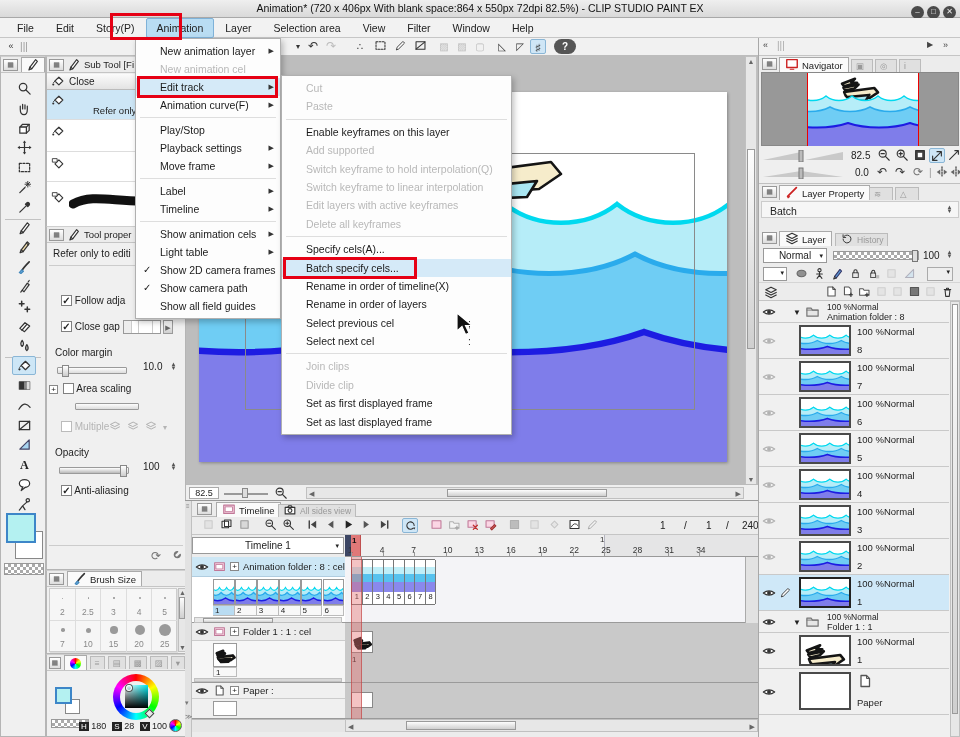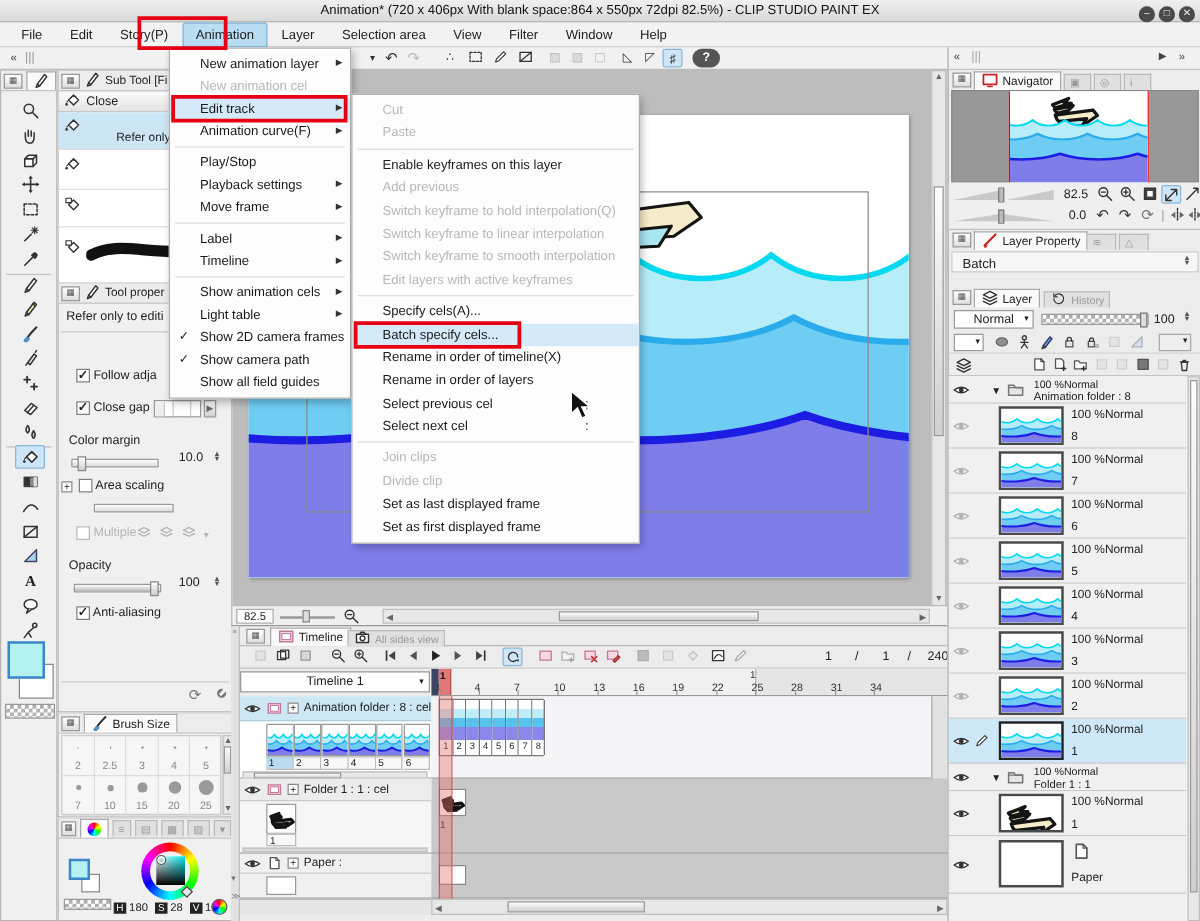--- a/index.html
+++ b/index.html
@@ -535,21 +535,21 @@
     </div>
     <div class="abs" style="left:66px;top:19px;width:46px;height:46px;border-radius:50%;background:conic-gradient(#f00,#ff0,#0f0,#0ff,#00f,#f0f,#f00)">
       <div class="abs" style="left:7px;top:7px;width:32px;height:32px;border-radius:50%;background:#f0f0f0"></div>
       <div class="abs" style="left:12px;top:11px;width:23px;height:23px;background:linear-gradient(to top,#000,rgba(0,0,0,0)),linear-gradient(to right,#fff,#00e8f0)"></div>
       <div class="abs" style="left:13px;top:11px;width:6px;height:6px;border-radius:50%;border:1.5px solid #fff;box-shadow:0 0 0 1px #555"></div>
       <div class="abs" style="left:33px;top:36px;width:7px;height:7px;background:#e8e8e8;border:1px solid #444;transform:rotate(45deg)"></div>
     </div>
     <div class="abs" style="left:18px;top:44px;width:15px;height:15px;background:#fff;border:1px solid #888"></div>
     <div class="abs" style="left:8px;top:32px;width:17px;height:17px;background:#b4f1f1;border:2px solid #3d86c8"></div>
     <div class="abs checker-sm" style="left:4px;top:64px;width:38px;height:9px;border:1px solid #999"></div>
-    <div class="abs" style="left:44px;top:66px;font-size:9px;display:flex;gap:6px;align-items:flex-start">
+    <div class="abs" style="left:32px;top:66px;font-size:9px;display:flex;gap:6px;align-items:flex-start">
       <span><span style="background:#222;color:#fff;padding:0 2px;font-size:8px">H</span> <span>180</span></span>
       <span><span style="background:#222;color:#fff;padding:0 2px;font-size:8px">S</span> <span>28</span></span>
       <span><span style="background:#222;color:#fff;padding:0 2px;font-size:8px">V</span> <span>100</span></span>
     </div>
     <div class="abs" style="left:122px;top:64px;width:13px;height:13px;border-radius:50%;background:conic-gradient(red,yellow,lime,cyan,blue,magenta,red);border:1px solid #666"></div>
   </div>
 
   <div class="abs" id="canvasarea" style="left:186px;top:56px;width:572px;height:444px;background:#bdbdbd">
     <div class="abs" style="left:13px;top:36px;width:528px;height:370px;background:#fff;box-shadow:1px 1px 3px rgba(0,0,0,.3)">
       <svg id="artwork" width="528" height="370">
@@ -1448,35 +1448,35 @@
       <div class="menu-item"><div class="mi-check">✓</div><span>Show 2D camera frames</span></div>
       <div class="menu-item"><div class="mi-check">✓</div><span>Show camera path</span></div>
       <div class="menu-item"><span>Show all field guides</span></div>
     </div>
 
   <div class="menu" id="editmenu" style="left:281px;top:75px;width:231px;z-index:55">
       <div class="menu-item h2 disabled"><span>Cut</span></div>
       <div class="menu-item h2 disabled"><span>Paste</span></div>
       <div class="menu-sep"></div>
       <div class="menu-item h2"><span>Enable keyframes on this layer</span></div>
-      <div class="menu-item h2 disabled"><span>Add previous</span></div>
+      <div class="menu-item h2 disabled"><span>Add supported</span></div>
       <div class="menu-item h2 disabled"><span>Switch keyframe to hold interpolation(Q)</span></div>
       <div class="menu-item h2 disabled"><span>Switch keyframe to linear interpolation</span></div>
-      <div class="menu-item h2 disabled"><span>Switch keyframe to smooth interpolation</span></div>
       <div class="menu-item h2 disabled"><span>Edit layers with active keyframes</span></div>
+      <div class="menu-item h2 disabled"><span>Delete all keyframes</span></div>
       <div class="menu-sep"></div>
       <div class="menu-item h2"><span>Specify cels(A)...</span></div>
       <div class="menu-item h2 hl redpart"><span>Batch specify cels...</span></div>
       <div class="menu-item h2"><span>Rename in order of timeline(X)</span></div>
       <div class="menu-item h2"><span>Rename in order of layers</span></div>
       <div class="menu-item h2"><span>Select previous cel</span><div class="mi-short">;</div></div>
       <div class="menu-item h2"><span>Select next cel</span><div class="mi-short">:</div></div>
       <div class="menu-sep"></div>
       <div class="menu-item h2 disabled"><span>Join clips</span></div>
       <div class="menu-item h2 disabled"><span>Divide clip</span></div>
+      <div class="menu-item h2"><span>Set as first displayed frame</span></div>
       <div class="menu-item h2"><span>Set as last displayed frame</span></div>
-      <div class="menu-item h2"><span>Set as first displayed frame</span></div>
     </div>
 
   <svg id="cursor" class="abs" style="left:456px;top:312px" width="20" height="24">
     <polygon points="1,1 1,19 6,14.5 9.5,22.5 13,21 9.5,13.5 16,13.5" fill="#111" stroke="#fff" stroke-width="1.2"></polygon>
   </svg>
 </div>
 
 </body></html>

